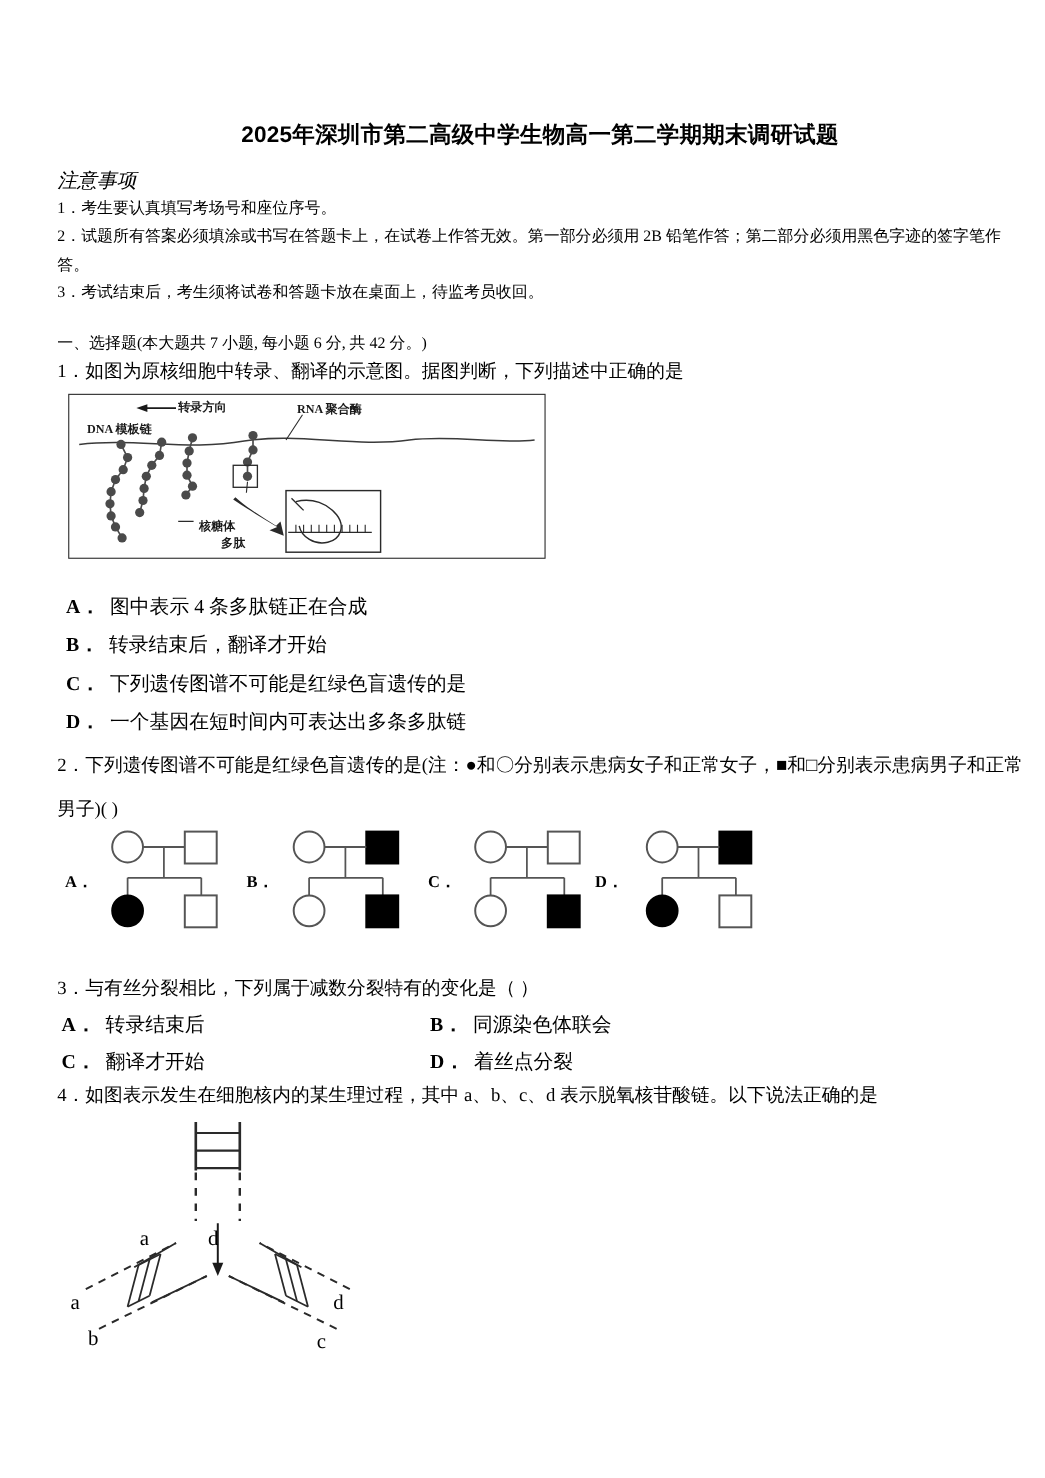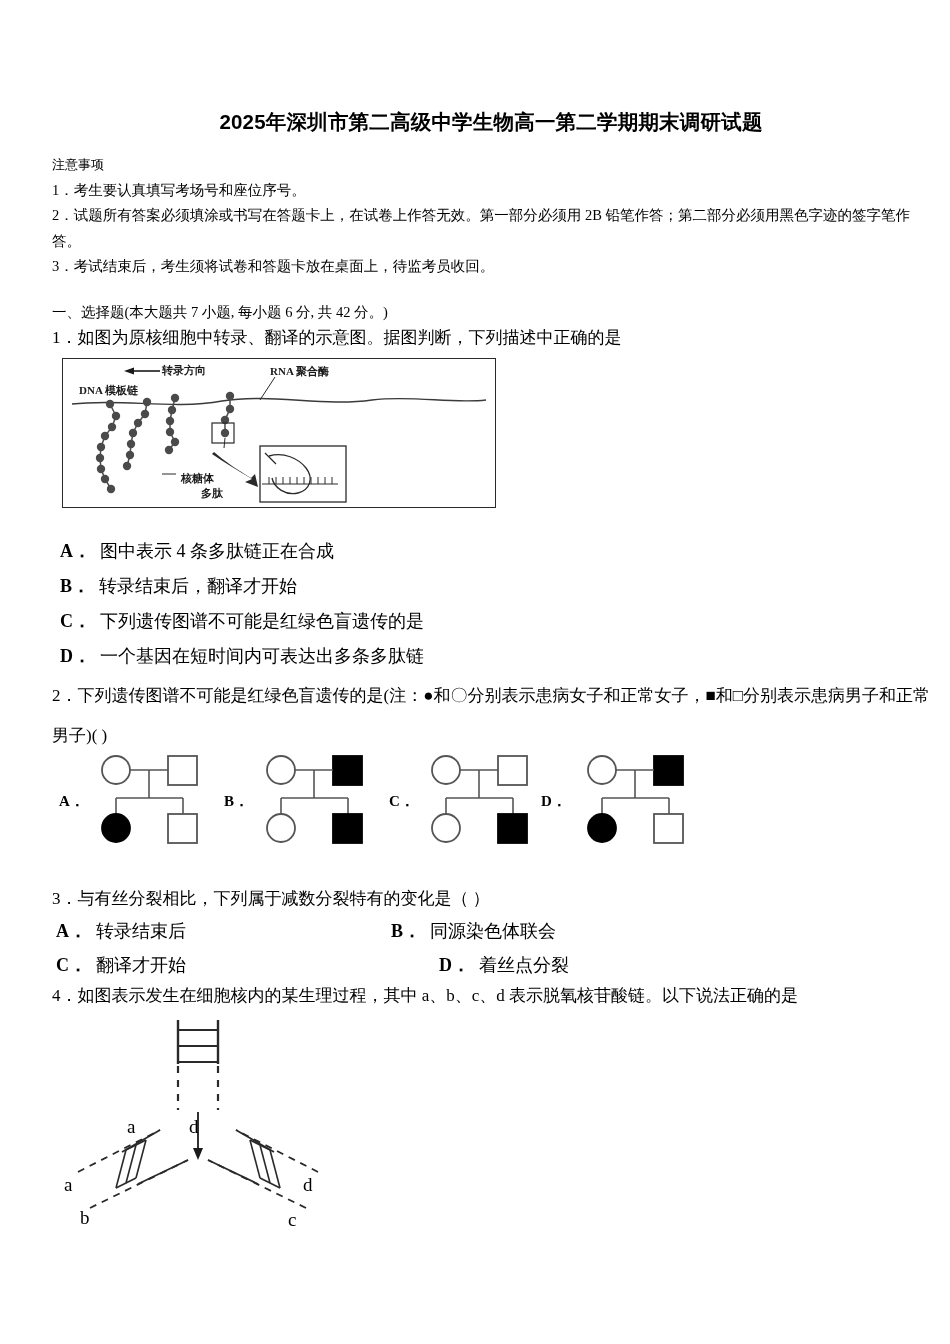--- a/index.html
+++ b/index.html
@@ -35,21 +35,21 @@
   }
 
   
   .notice {
     position: absolute;
     left: 36px; top: 152px;
     width: 878px;
     font-size: 14.5px;
     line-height: 25.5px;
   }
-  .notice-head { font-size: 13px; }
+  .notice-head { font-size: 18px; font-style: italic; }
   .notice p { margin: 0; }
 
   
   .section-heading {
     position: absolute;
     left: 36px; top: 300px;
     width: 878px;
     font-size: 14.5px;
     line-height: 24px;
   }
@@ -79,21 +79,21 @@
   }
   .q1a { left: 44px; top: 541px; }
   .q1b { left: 44px; top: 576px; }
   .q1c { left: 44px; top: 611px; }
   .q1d { left: 44px; top: 646px; }
 
   
   .q3a { left: 40px;  top: 921px; }
   .q3b { left: 375px; top: 921px; }
   .q3c { left: 40px;  top: 955px; }
-  .q3d { left: 375px; top: 955px; margin-left: 48px; }
+  .q3d { left: 375px; top: 955px; }
 
   
   .fig1 {
     position: absolute;
     left: 46px; top: 358px;
     width: 436px; height: 152px;
   }
   .fig1-box {
     position: absolute;
     left: 0; top: 0;

